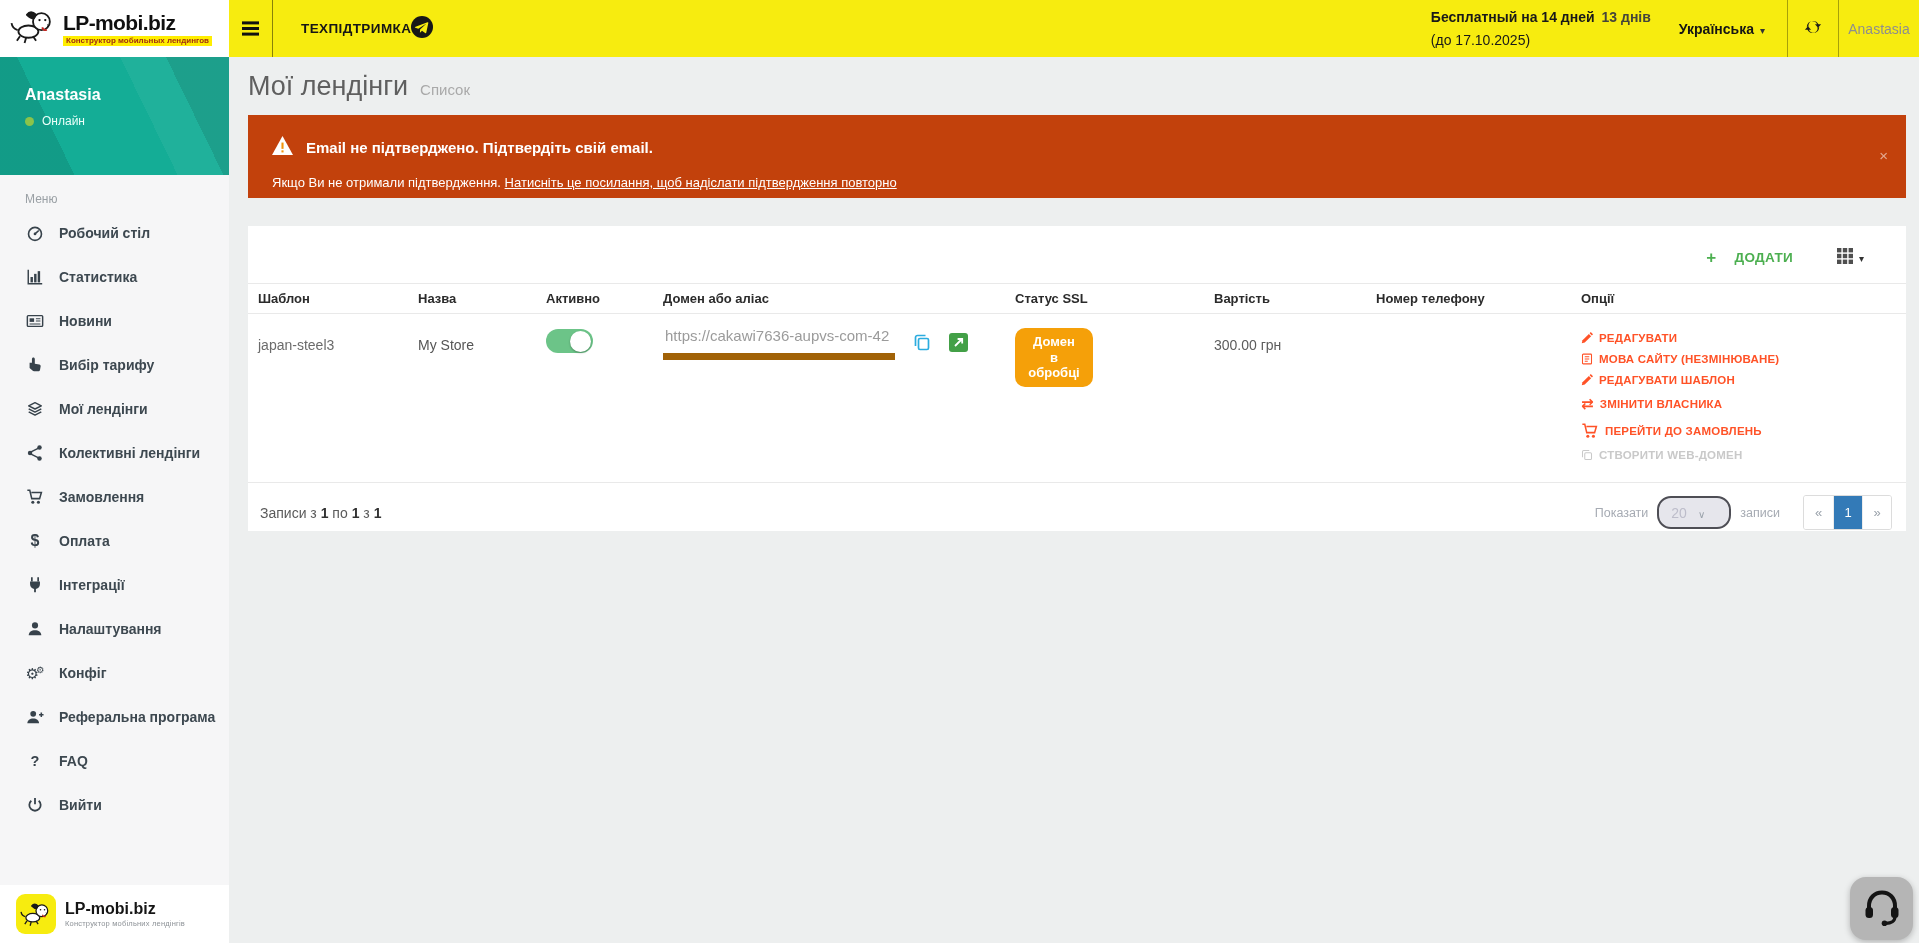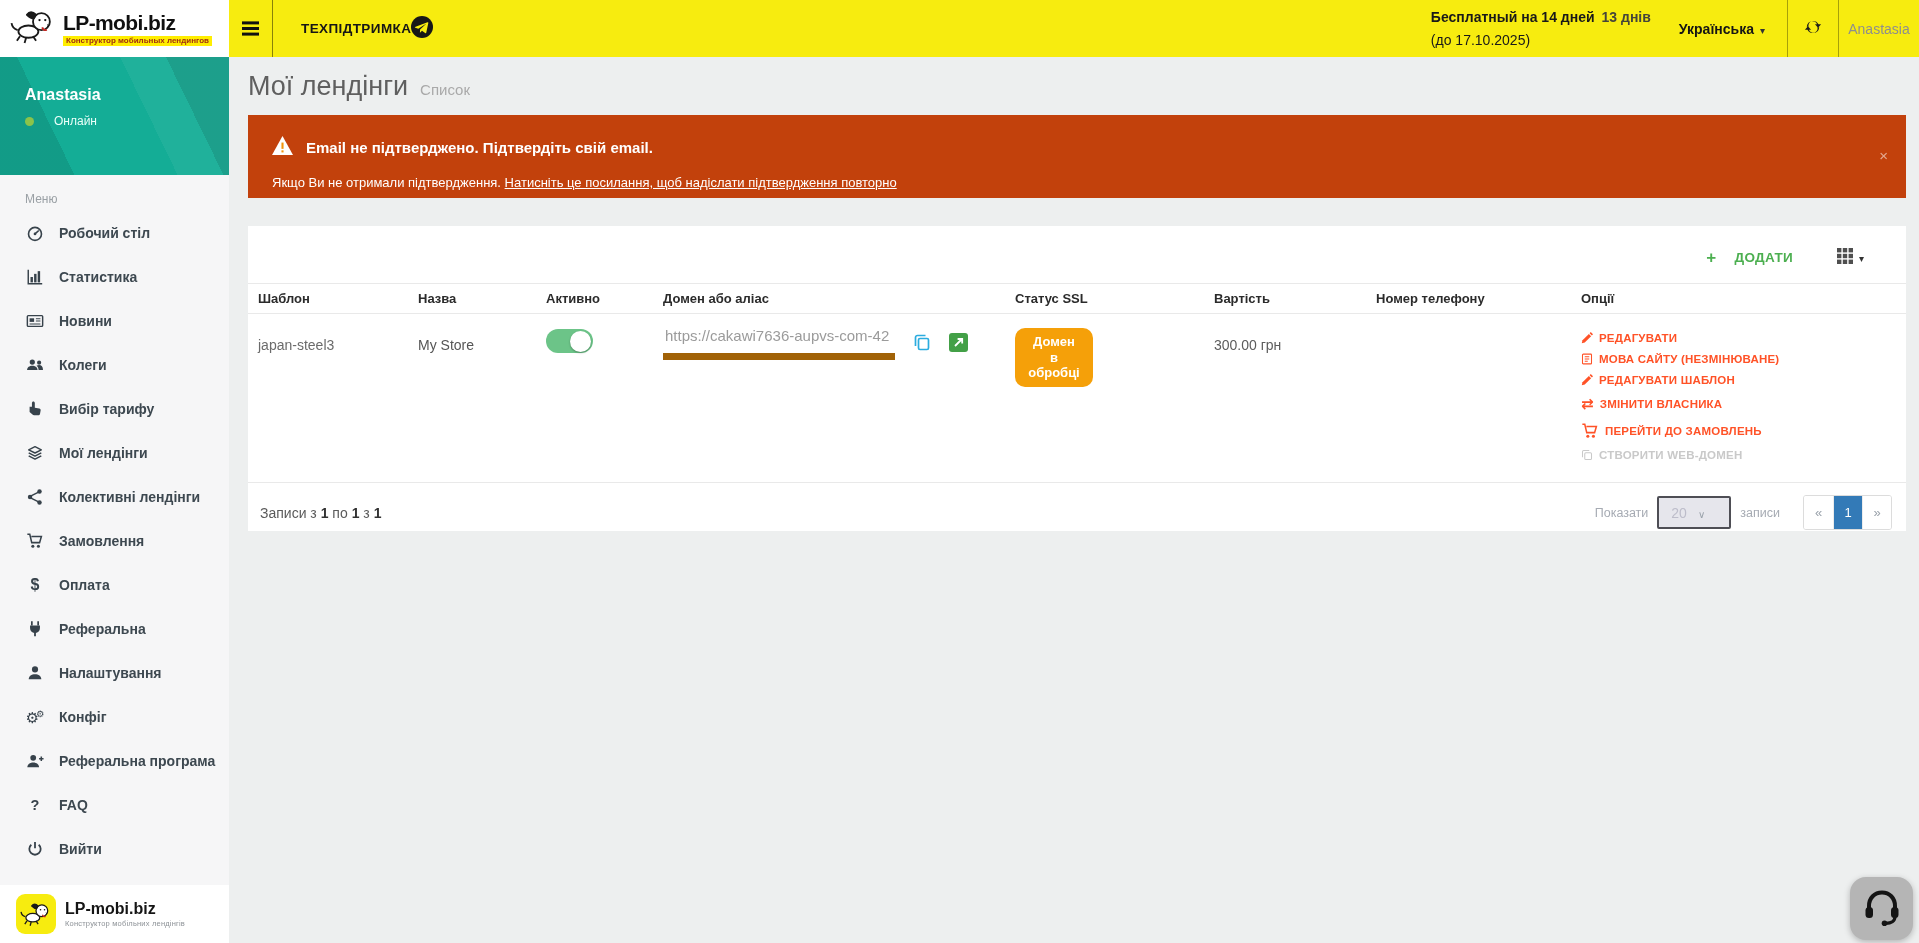--- a/index.html
+++ b/index.html
@@ -35,21 +35,21 @@
 
   
   .sidebar{position:absolute;top:57px;left:0;width:229px;height:886px;background:#f6f6f7;overflow:hidden}
   .profile{height:118px;background:#14ad96;position:relative;color:#fff;padding:29px 0 0 25px}
   .profile::before{content:"";position:absolute;inset:0;
     background:linear-gradient(64deg,rgba(0,0,0,.10) 0 26%,transparent 26%),
                linear-gradient(244deg,rgba(0,0,0,.10) 0 22%,transparent 22%),
                linear-gradient(64deg,transparent 0 62%,rgba(255,255,255,.05) 62%)}
   .profile>*{position:relative}
   .p-name{font-size:16px;font-weight:700}
-  .p-status{margin-top:10px;font-size:12px;color:#eafff9;display:flex;align-items:center;gap:20px}
+  .p-status{margin-top:10px;font-size:12px;color:#eafff9;display:flex;align-items:center;gap:8px}
   .dot{width:9px;height:9px;border-radius:50%;background:#8bc34a}
   .menu-label{padding:17px 0 5px 25px;font-size:12px;color:#9aa0a5}
   .menu-item{height:44px;display:flex;align-items:center;cursor:pointer;color:#3d4850}
   .mi-icon{width:22px;margin-left:24px;margin-right:13px;display:flex;justify-content:center;
     align-items:center;color:#37424b}
   .mi-label{font-size:14px;font-weight:600}
   .glyph-dollar{font-weight:700;font-size:16px}
   .glyph-q{font-weight:700;font-size:14.5px}
   .glyph-x{font-weight:700;font-size:15px}
   .glyph-gear{font-size:15px;line-height:1}
@@ -111,21 +111,21 @@
   .opt{display:flex;align-items:center;gap:6px;color:#ff5227;font-size:11.5px;font-weight:700;
     margin-bottom:9px;cursor:pointer;letter-spacing:.2px;text-decoration:none}
   .opt.disabled{color:#c9c9c9;cursor:default}
   .opt-icon{display:flex;align-items:center}
 
   .card-footer{display:flex;justify-content:space-between;align-items:center;padding:12px 14px 0 12px}
   .records{font-size:14px;color:#5a5a5a}
   .records b{color:#333}
   .cf-right{display:flex;align-items:center;gap:9px}
   .show-label,.records-label{font-size:12.5px;color:#a6abb3}
-  .size-select{width:74px;height:33px;background:#e6e6ec;border:2px solid #4e4e55;border-radius:2px;
+  .size-select{width:74px;height:33px;background:#e6e6ec;border:2px solid #4e4e55;border-radius:14px;
     display:flex;align-items:center;justify-content:space-between;padding:0 24px 0 12px;
     color:#bdbdca;font-size:14px;cursor:default}
   .size-caret::after{content:"∨";font-size:10px;color:#9aa2ab}
   .pager{display:flex;border:1px solid #dcdcdc;border-radius:3px;overflow:hidden;margin-left:14px}
   .page-btn{min-width:29px;height:33px;display:flex;align-items:center;justify-content:center;
     font-size:13px;color:#9aa2ab;background:#fff;border:none;cursor:pointer;border-left:1px solid #ececec;padding:0 8px}
   .page-btn:first-child{border-left:none}
   .page-btn.active{background:#337ab7;color:#fff;cursor:default}
 
   .chat-btn{position:absolute;right:6px;bottom:3px;width:63px;height:63px;border-radius:16px;
@@ -225,31 +225,20 @@
             <rect x="1.5" y="4" width="17" height="12" rx="1" fill="none" stroke="currentColor" stroke-width="1.6"></rect>
             <rect x="4" y="7" width="5" height="4" fill="currentColor"></rect>
             <path d="M11 7.5h5M11 10h5M4 13.3h12" stroke="currentColor" stroke-width="1.3"></path>
           </svg>
         </span>
         <span class="mi-label">Новини</span>
       </div>
       <div class="menu-item">
         <span class="mi-icon">
           <svg viewBox="0 0 20 20" width="18" height="18" fill="currentColor">
-            <circle cx="7" cy="6.8" r="2.9"></circle>
-            <path d="M1.2 15.6c0-3.1 2.6-4.8 5.8-4.8s5.8 1.7 5.8 4.8z"></path>
-            <circle cx="14.6" cy="7.4" r="2.3"></circle>
-            <path d="M14 15.6c0-2.3-.9-3.9-2.3-4.9.9-.4 1.9-.6 2.9-.6 2.6 0 4.3 1.6 4.3 5.5z"></path>
-          </svg>
-        </span>
-        <span class="mi-label">Колеги</span>
-      </div>
-      <div class="menu-item">
-        <span class="mi-icon">
-          <svg viewBox="0 0 20 20" width="18" height="18" fill="currentColor">
             <path d="M8.2 1.8c.9 0 1.6.7 1.6 1.6v5.1l5 .9c1 .2 1.7 1.1 1.5 2.1l-.7 3.7c-.2 1-1.1 1.8-2.1 1.8H9c-.7 0-1.3-.3-1.8-.8L4 13.4V7.6h2.6V3.4c0-.9.7-1.6 1.6-1.6z"></path>
           </svg>
         </span>
         <span class="mi-label">Вибір тарифу</span>
       </div>
       <div class="menu-item">
         <span class="mi-icon">
           <svg viewBox="0 0 20 20" width="18" height="18" fill="none" stroke="currentColor" stroke-width="1.6" stroke-linejoin="round">
             <path d="M3 13.2l7 3.6 7-3.6M3 9.8l7 3.6 7-3.6M10 3L3 6.5 10 10l7-3.5z"></path>
           </svg>
@@ -283,21 +272,21 @@
         </span>
         <span class="mi-label">Оплата</span>
       </div>
       <div class="menu-item">
         <span class="mi-icon">
           <svg viewBox="0 0 20 20" width="18" height="18" fill="currentColor">
             <path d="M6.5 1.5v4.5M13.5 1.5v4.5" stroke="currentColor" stroke-width="1.9"></path>
             <path d="M4.5 6h11v3a5.5 5.5 0 0 1-4.5 5.4V18h-2v-3.6A5.5 5.5 0 0 1 4.5 9z"></path>
           </svg>
         </span>
-        <span class="mi-label">Реферальна</span>
+        <span class="mi-label">Інтеграції</span>
       </div>
       <div class="menu-item">
         <span class="mi-icon">
           <svg viewBox="0 0 20 20" width="18" height="18" fill="currentColor">
             <circle cx="10" cy="6" r="3.4"></circle>
             <path d="M3 17c0-3.6 3.1-5.6 7-5.6s7 2 7 5.6z"></path>
           </svg>
         </span>
         <span class="mi-label">Налаштування</span>
       </div>

